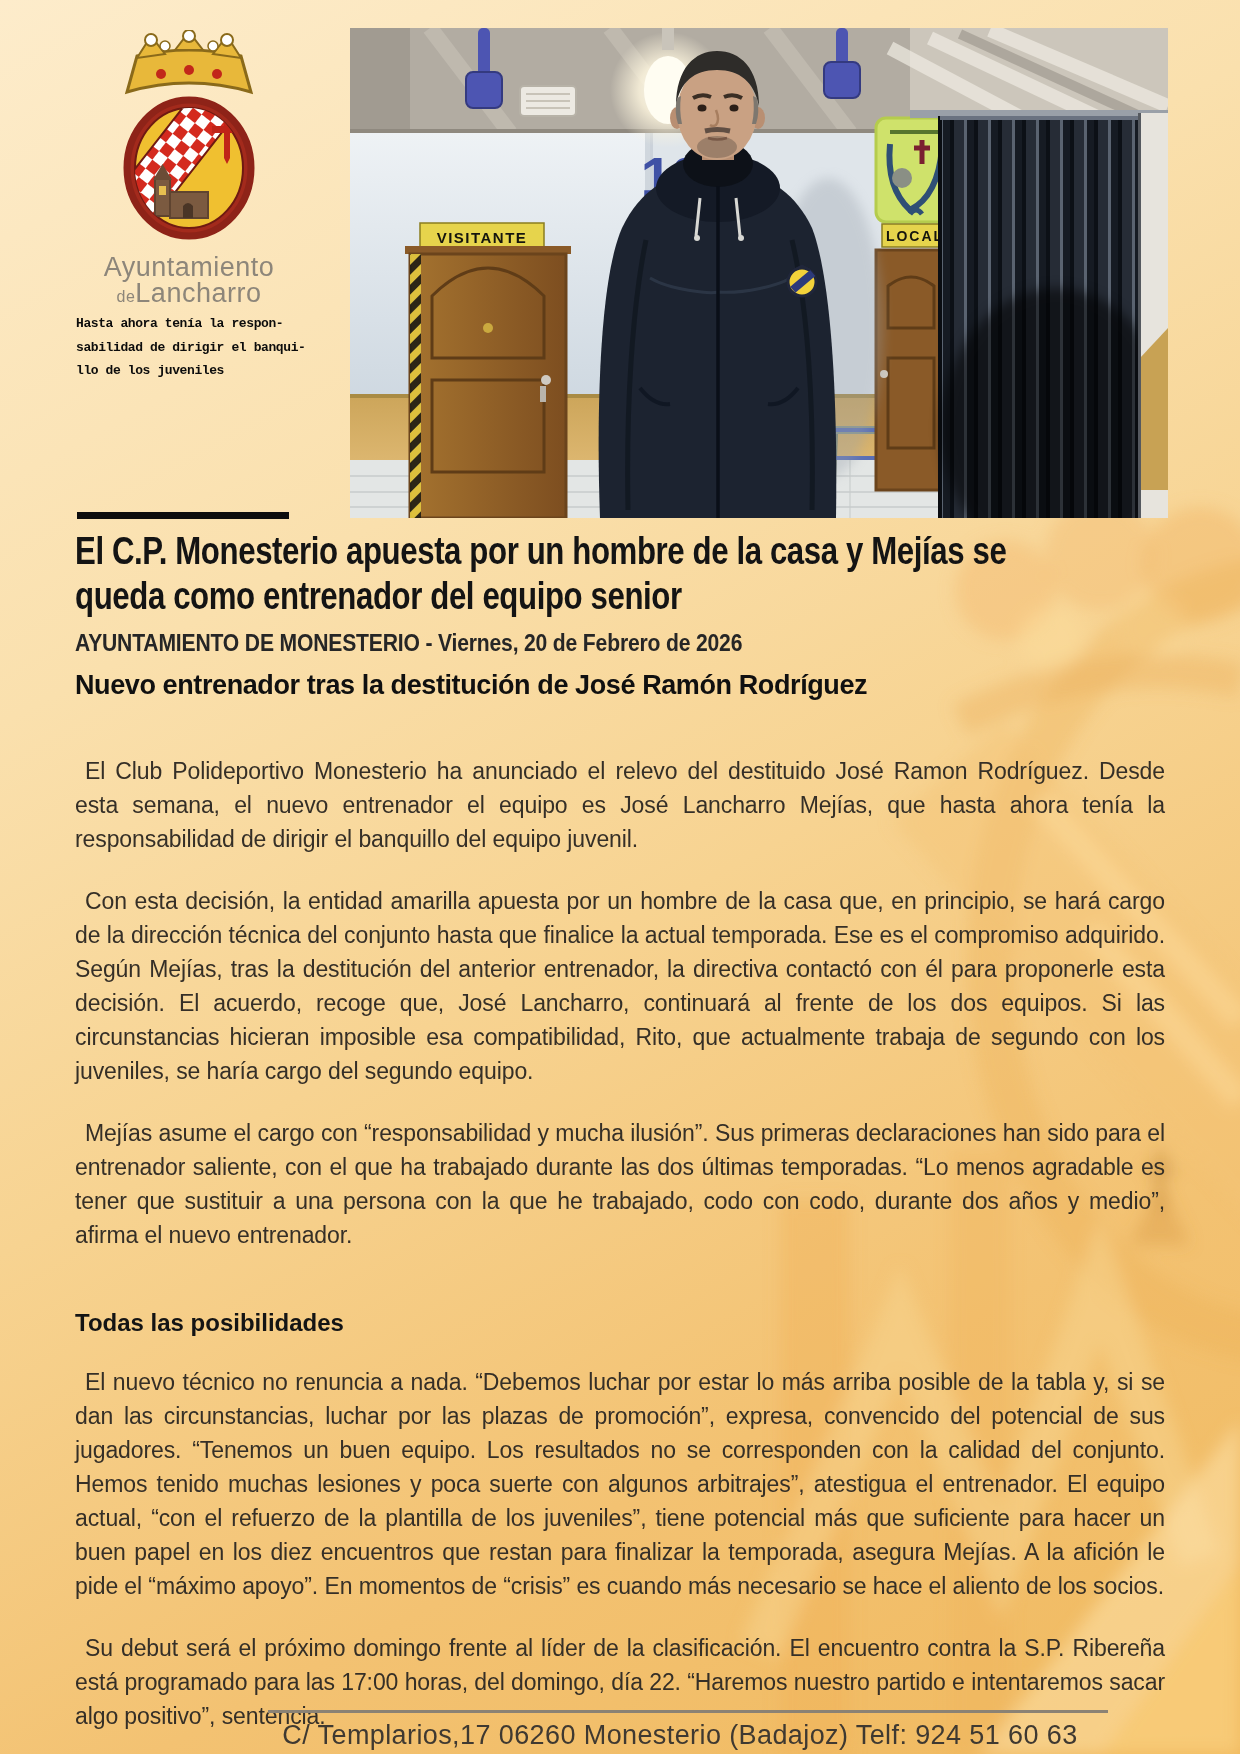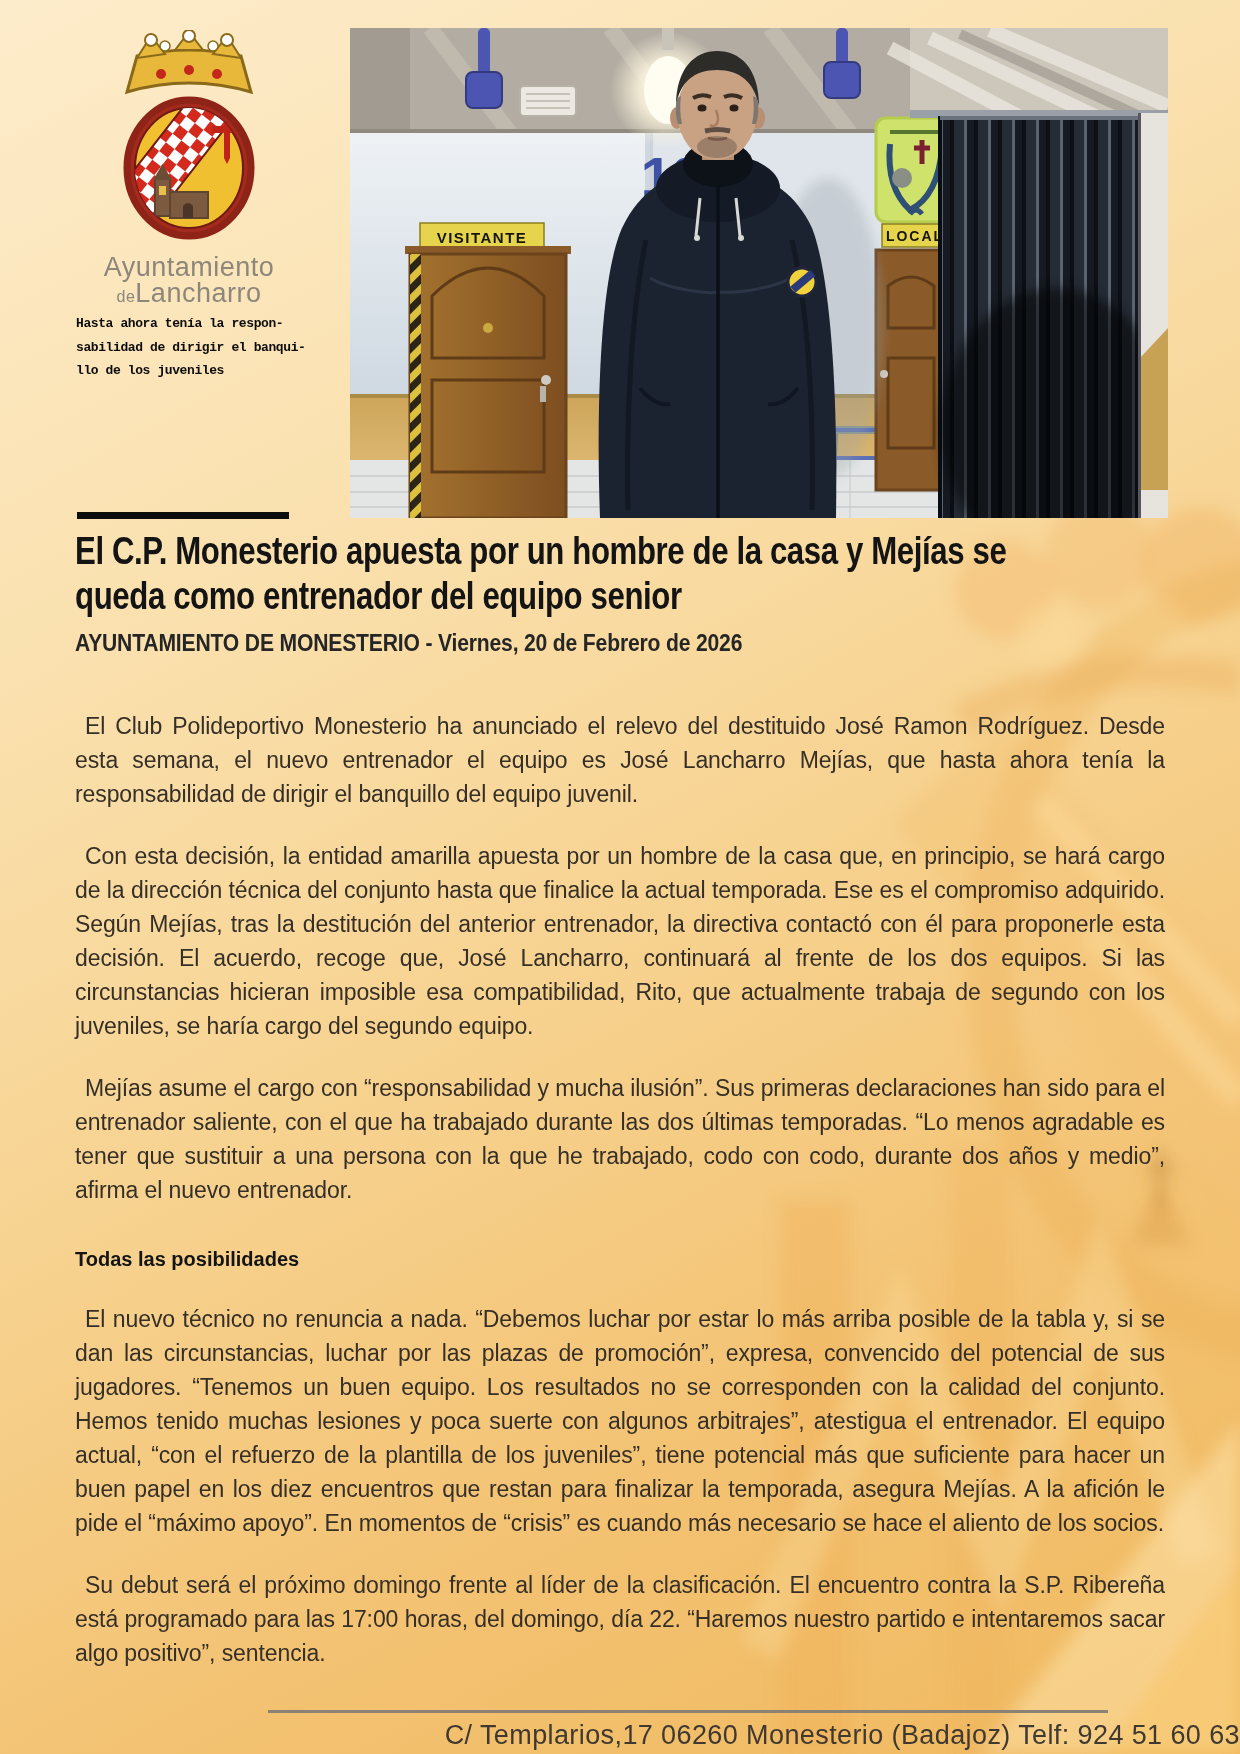--- a/index.html
+++ b/index.html
@@ -32,24 +32,24 @@
     font-size:39px;font-weight:bold;color:#141414;line-height:45px;letter-spacing:-0.5px;
     width:1190px;transform:scaleX(0.80);transform-origin:left top;margin:6px 0 0 0;
   }
   .dateline{
     font-size:24px;font-weight:bold;color:#262626;margin:10px 0 0 0;line-height:29px;
     width:1230px;transform:scaleX(0.88);transform-origin:left top;letter-spacing:-0.2px;
   }
   .subheadline{font-size:27px;font-weight:bold;color:#101010;margin:12px 0 0 0;line-height:33px;letter-spacing:-0.4px;}
   .body-par{font-size:23px;line-height:34px;text-align:justify;text-indent:10px;margin:28px 0 0 0;letter-spacing:-0.1px;}
   .first-par{margin-top:52px;}
-  .section-heading{font-size:20px;font-weight:bold;color:#141414;margin:38px 0 0 0;line-height:29px;}
+  .section-heading{font-size:24px;font-weight:bold;color:#141414;margin:56px 0 0 0;line-height:29px;}
   
   .footer-line{position:absolute;left:268px;top:1710px;width:840px;height:3px;background:#8b8274;}
-  .footer-text{position:absolute;left:120px;top:1720px;width:1120px;text-align:right;
+  .footer-text{position:absolute;left:120px;top:1720px;width:1120px;text-align:center;
     font-size:27px;color:#3f3931;letter-spacing:.4px;}
 </style>
 </head>
 <body>
 
 <div class="page">
 
   <svg class="watermark" width="1240" height="1754" viewBox="0 0 1240 1754">
     <defs>
         <filter id="wblur" x="-20%" y="-20%" width="140%" height="140%">
@@ -310,20 +310,21 @@
         </g>
       </g>
     </svg>
   </div>
 
   <div class="divider"></div>
 
   <div class="article">
     <h1 class="headline">El C.P. Monesterio apuesta por un hombre de la casa y Mejías se queda como entrenador del equipo senior</h1>
     <div class="dateline">AYUNTAMIENTO DE MONESTERIO - Viernes, 20 de Febrero de 2026</div>
+    <h2 class="subheadline">Nuevo entrenador tras la destitución de José Ramón Rodríguez</h2>
 
     <p class="body-par first-par">El Club Polideportivo Monesterio ha anunciado el relevo del destituido José Ramon Rodríguez. Desde esta semana, el nuevo entrenador el equipo es José Lancharro Mejías, que hasta ahora tenía la responsabilidad de dirigir el banquillo del equipo juvenil.</p>
     <p class="body-par">Con esta decisión, la entidad amarilla apuesta por un hombre de la casa que, en principio, se hará cargo de la dirección técnica del conjunto hasta que finalice la actual temporada. Ese es el compromiso adquirido. Según Mejías, tras la destitución del anterior entrenador, la directiva contactó con él para proponerle esta decisión. El acuerdo, recoge que, José Lancharro, continuará al frente de los dos equipos. Si las circunstancias hicieran imposible esa compatibilidad, Rito, que actualmente trabaja de segundo con los juveniles, se haría cargo del segundo equipo.</p>
     <p class="body-par">Mejías asume el cargo con “responsabilidad y mucha ilusión”. Sus primeras declaraciones han sido para el entrenador saliente, con el que ha trabajado durante las dos últimas temporadas. “Lo menos agradable es tener que sustituir a una persona con la que he trabajado, codo con codo, durante dos años y medio”, afirma el nuevo entrenador.</p>
 
     <h3 class="section-heading">Todas las posibilidades</h3>
     <p class="body-par">El nuevo técnico no renuncia a nada. “Debemos luchar por estar lo más arriba posible de la tabla y, si se dan las circunstancias, luchar por las plazas de promoción”, expresa, convencido del potencial de sus jugadores. “Tenemos un buen equipo. Los resultados no se corresponden con la calidad del conjunto. Hemos tenido muchas lesiones y poca suerte con algunos arbitrajes”, atestigua el entrenador. El equipo actual, “con el refuerzo de la plantilla de los juveniles”, tiene potencial más que suficiente para hacer un buen papel en los diez encuentros que restan para finalizar la temporada, asegura Mejías. A la afición le pide el “máximo apoyo”. En momentos de “crisis” es cuando más necesario se hace el aliento de los socios.</p>
     <p class="body-par">Su debut será el próximo domingo frente al líder de la clasificación. El encuentro contra la S.P. Ribereña está programado para las 17:00 horas, del domingo, día 22. “Haremos nuestro partido e intentaremos sacar algo positivo”, sentencia.</p>
   </div>
 

